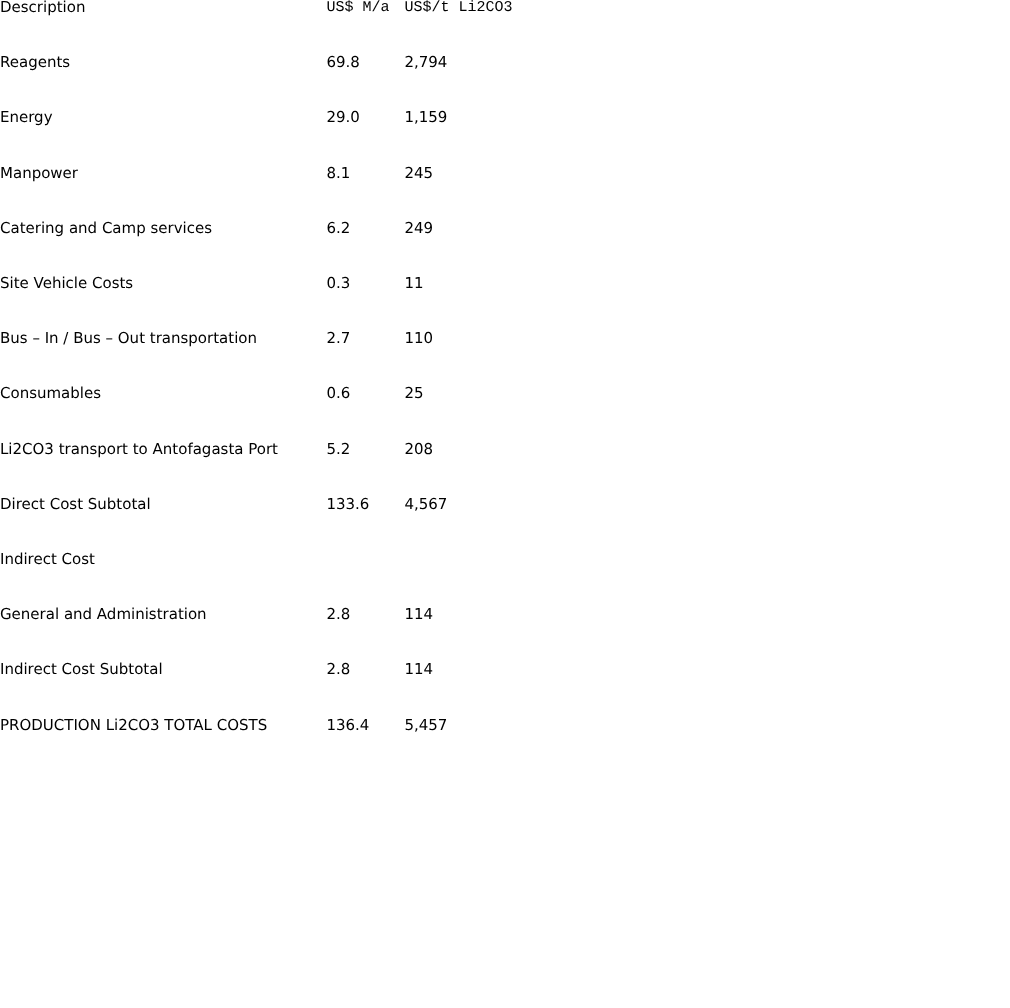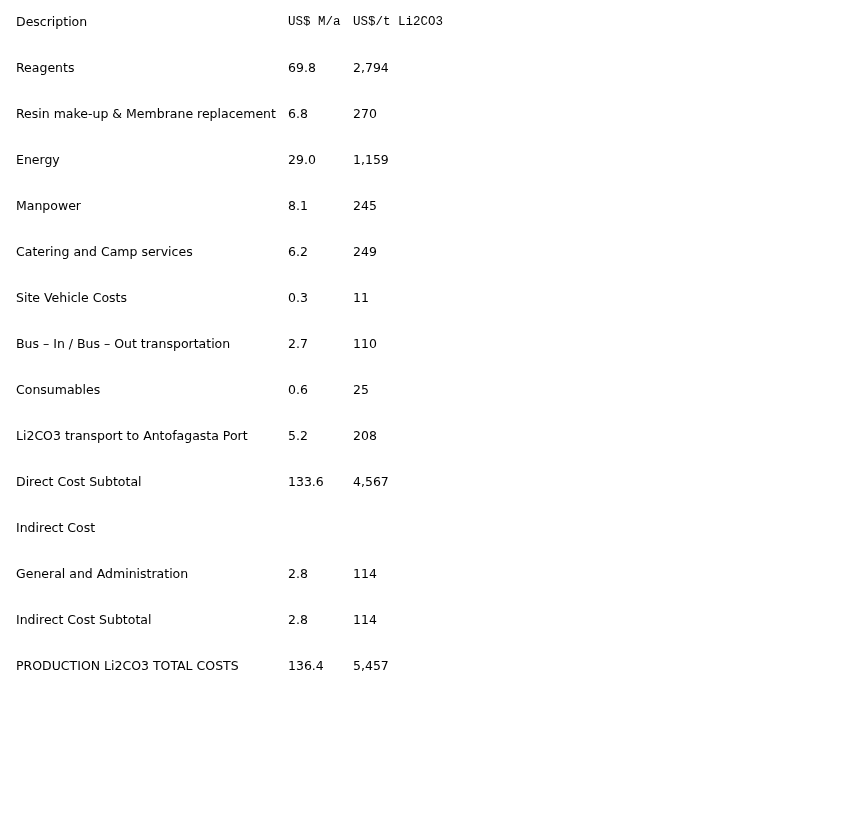--- a/index.html
+++ b/index.html
@@ -12,21 +12,21 @@
     height: 840px;
     font-family: "DejaVu Sans", sans-serif;
     color: #000000;
     position: relative;
     overflow: hidden;
   }
   .page {
     position: relative;
     width: 842px;
     height: 840px;
-    padding: 16px;
+    padding: 0;
     box-sizing: border-box;
   }
   table.cost-table {
     border-collapse: collapse;
     border: none;
     margin: 0;
     table-layout: fixed;
     width: 520px;
   }
   table.cost-table col.c-desc { width: 272px; }
@@ -69,25 +69,20 @@
       <tr class="hdr spacer-top">
         <td class="row-label">Description</td>
         <td class="cell-pad-left">US$ M/a</td>
         <td class="cell-pad-left">US$/t Li2CO3</td>
       </tr>
 
       <tr>
         <td class="row-label">Reagents</td>
         <td>69.8</td>
         <td>2,794</td>
-      </tr>
-      <tr>
-        <td class="row-label">Resin make-up &amp; Membrane replacement</td>
-        <td>6.8</td>
-        <td>270</td>
       </tr>
       <tr>
         <td class="row-label">Energy</td>
         <td>29.0</td>
         <td>1,159</td>
       </tr>
       <tr>
         <td class="row-label">Manpower</td>
         <td>8.1</td>
         <td>245</td>

